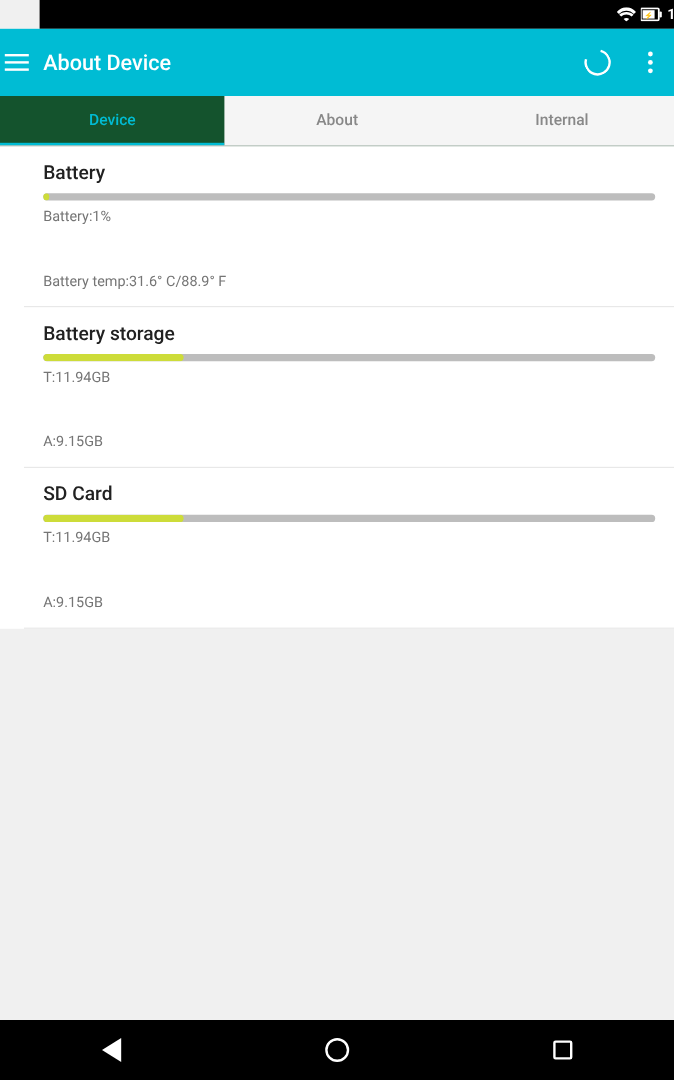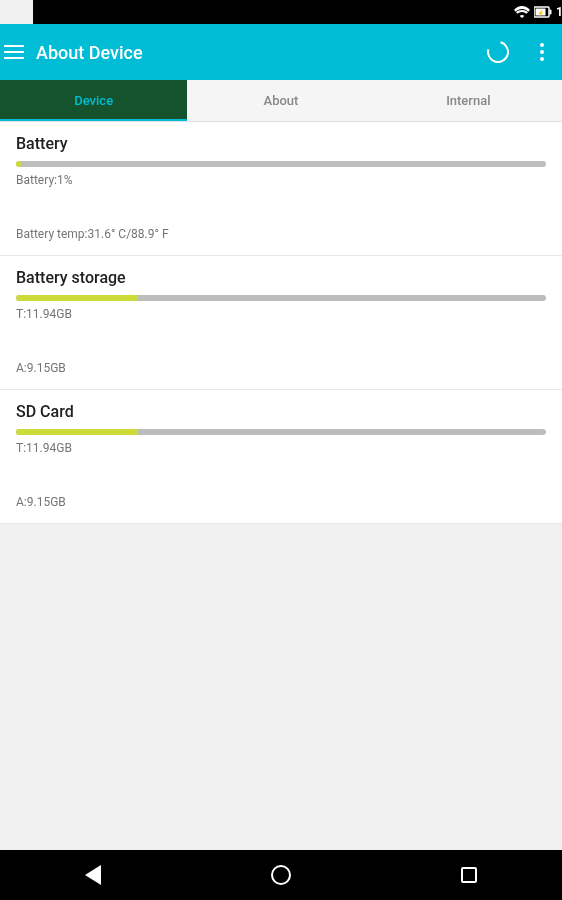--- a/index.html
+++ b/index.html
@@ -106,20 +106,21 @@
     }
     .tab.inactive {
       color: #888;
       background: #f5f5f5;
     }
 
     
     .content {
       width: 100%;
       background: #fff;
+      padding-left: 20px;
     }
 
     
     .section {
       padding: 12px 16px 14px;
       border-bottom: 1px solid #e8e8e8;
     }
     .section-title {
       font-size: 16px;
       font-weight: 500;

